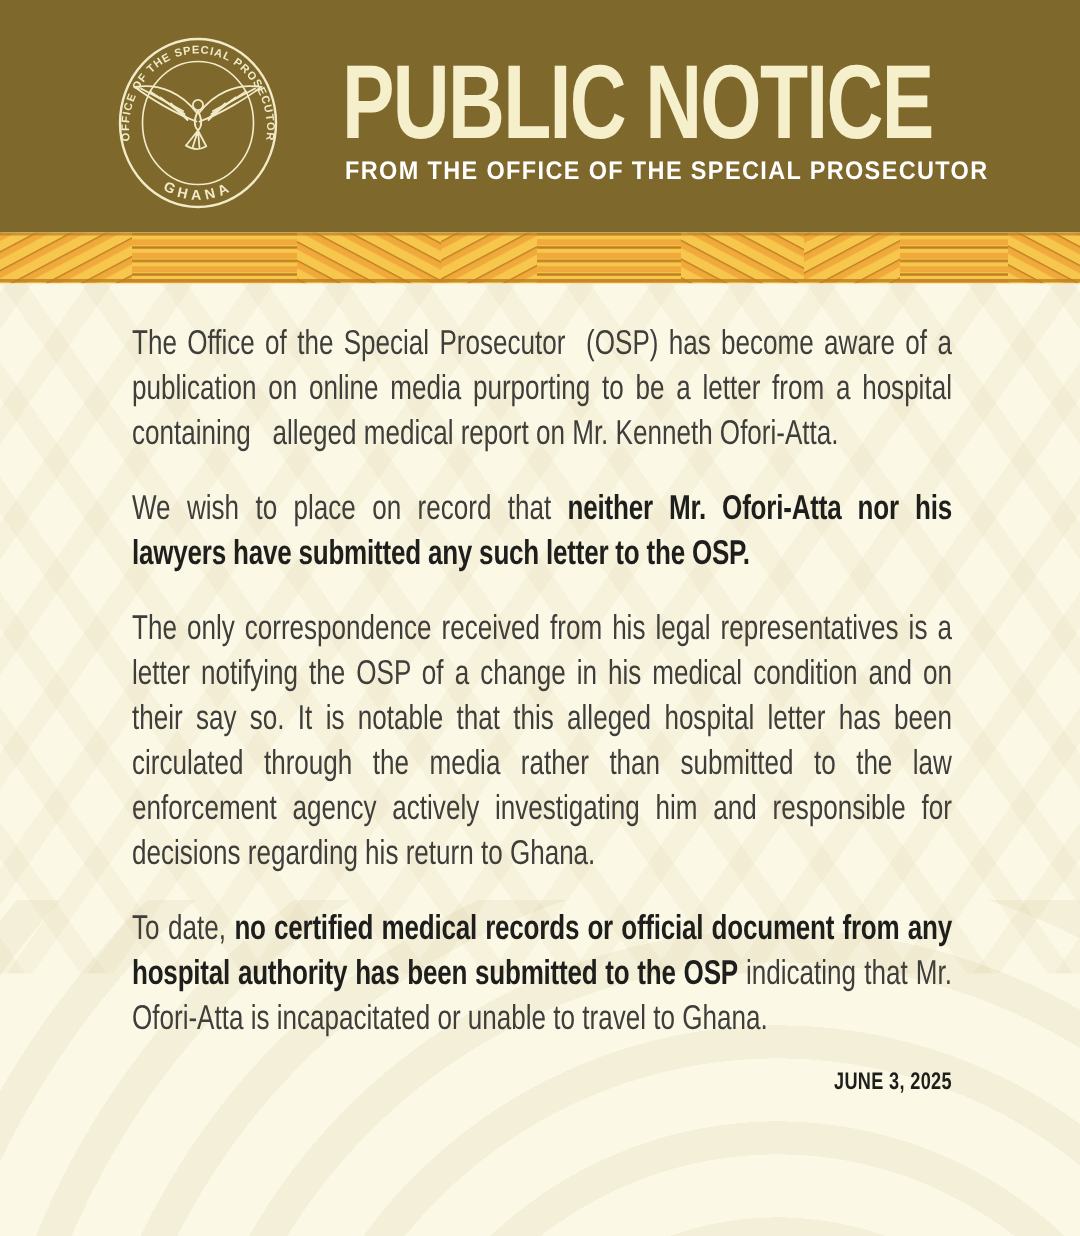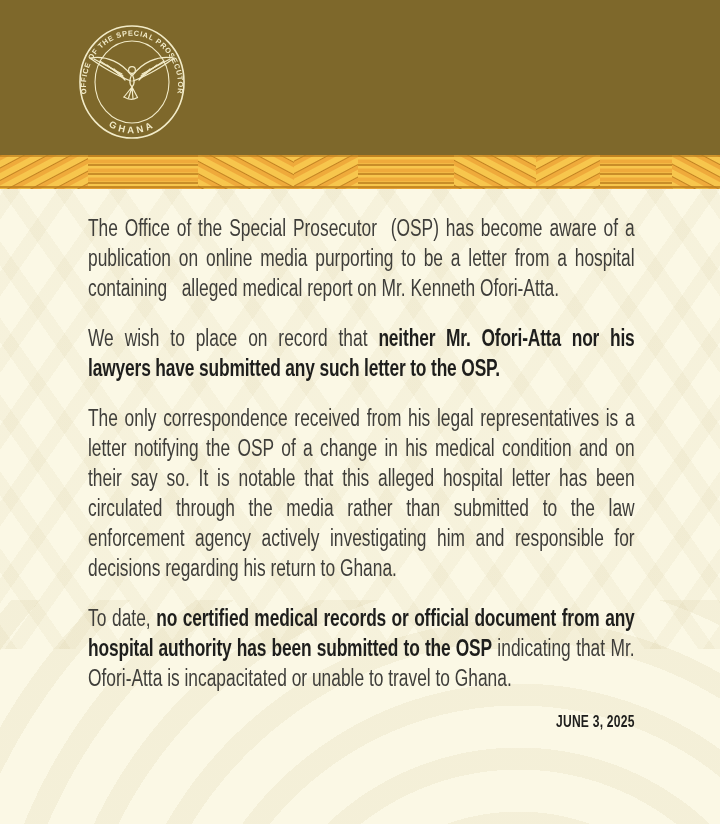--- a/index.html
+++ b/index.html
@@ -86,20 +86,24 @@
         <path d="M 32,-21 L 9,-6"></path>
         <path d="M 25,-17 L 8,-4"></path>
         <path d="M 18,-13 L 7,-2"></path>
         <circle cx="0" cy="-12" r="3.4"></circle>
         <path d="M 0,-8 C -3,-2 -3,2 0,5 C 3,2 3,-2 0,-8"></path>
         <path d="M 0,5 L -8,15 M 0,5 L -3.5,16 M 0,5 L 1,16.5 M 0,5 L 5.5,15.5"></path>
         <path d="M -8,15 Q -1,19.5 5.5,15.5"></path>
       </g>
     </svg>
 
+    <div class="title-block">
+      <h1 class="main-title">PUBLIC NOTICE</h1>
+      <div class="sub-title">FROM THE OFFICE OF THE SPECIAL PROSECUTOR</div>
+    </div>
   </div>
 
   <svg class="band" viewBox="0 0 720 34" preserveAspectRatio="none">
     <defs>
       <pattern id="hatchA" width="11" height="11" patternUnits="userSpaceOnUse" patternTransform="rotate(62)">
         <rect width="11" height="11" style="fill:var(--band-light)"></rect>
         <rect width="5" height="11" style="fill:var(--band-mid)"></rect>
         <line x1="0" y1="0" x2="0" y2="11" style="stroke:var(--band-line)" stroke-width="1.8"></line>
       </pattern>
       <pattern id="hatchB" width="11" height="11" patternUnits="userSpaceOnUse" patternTransform="rotate(118)">

